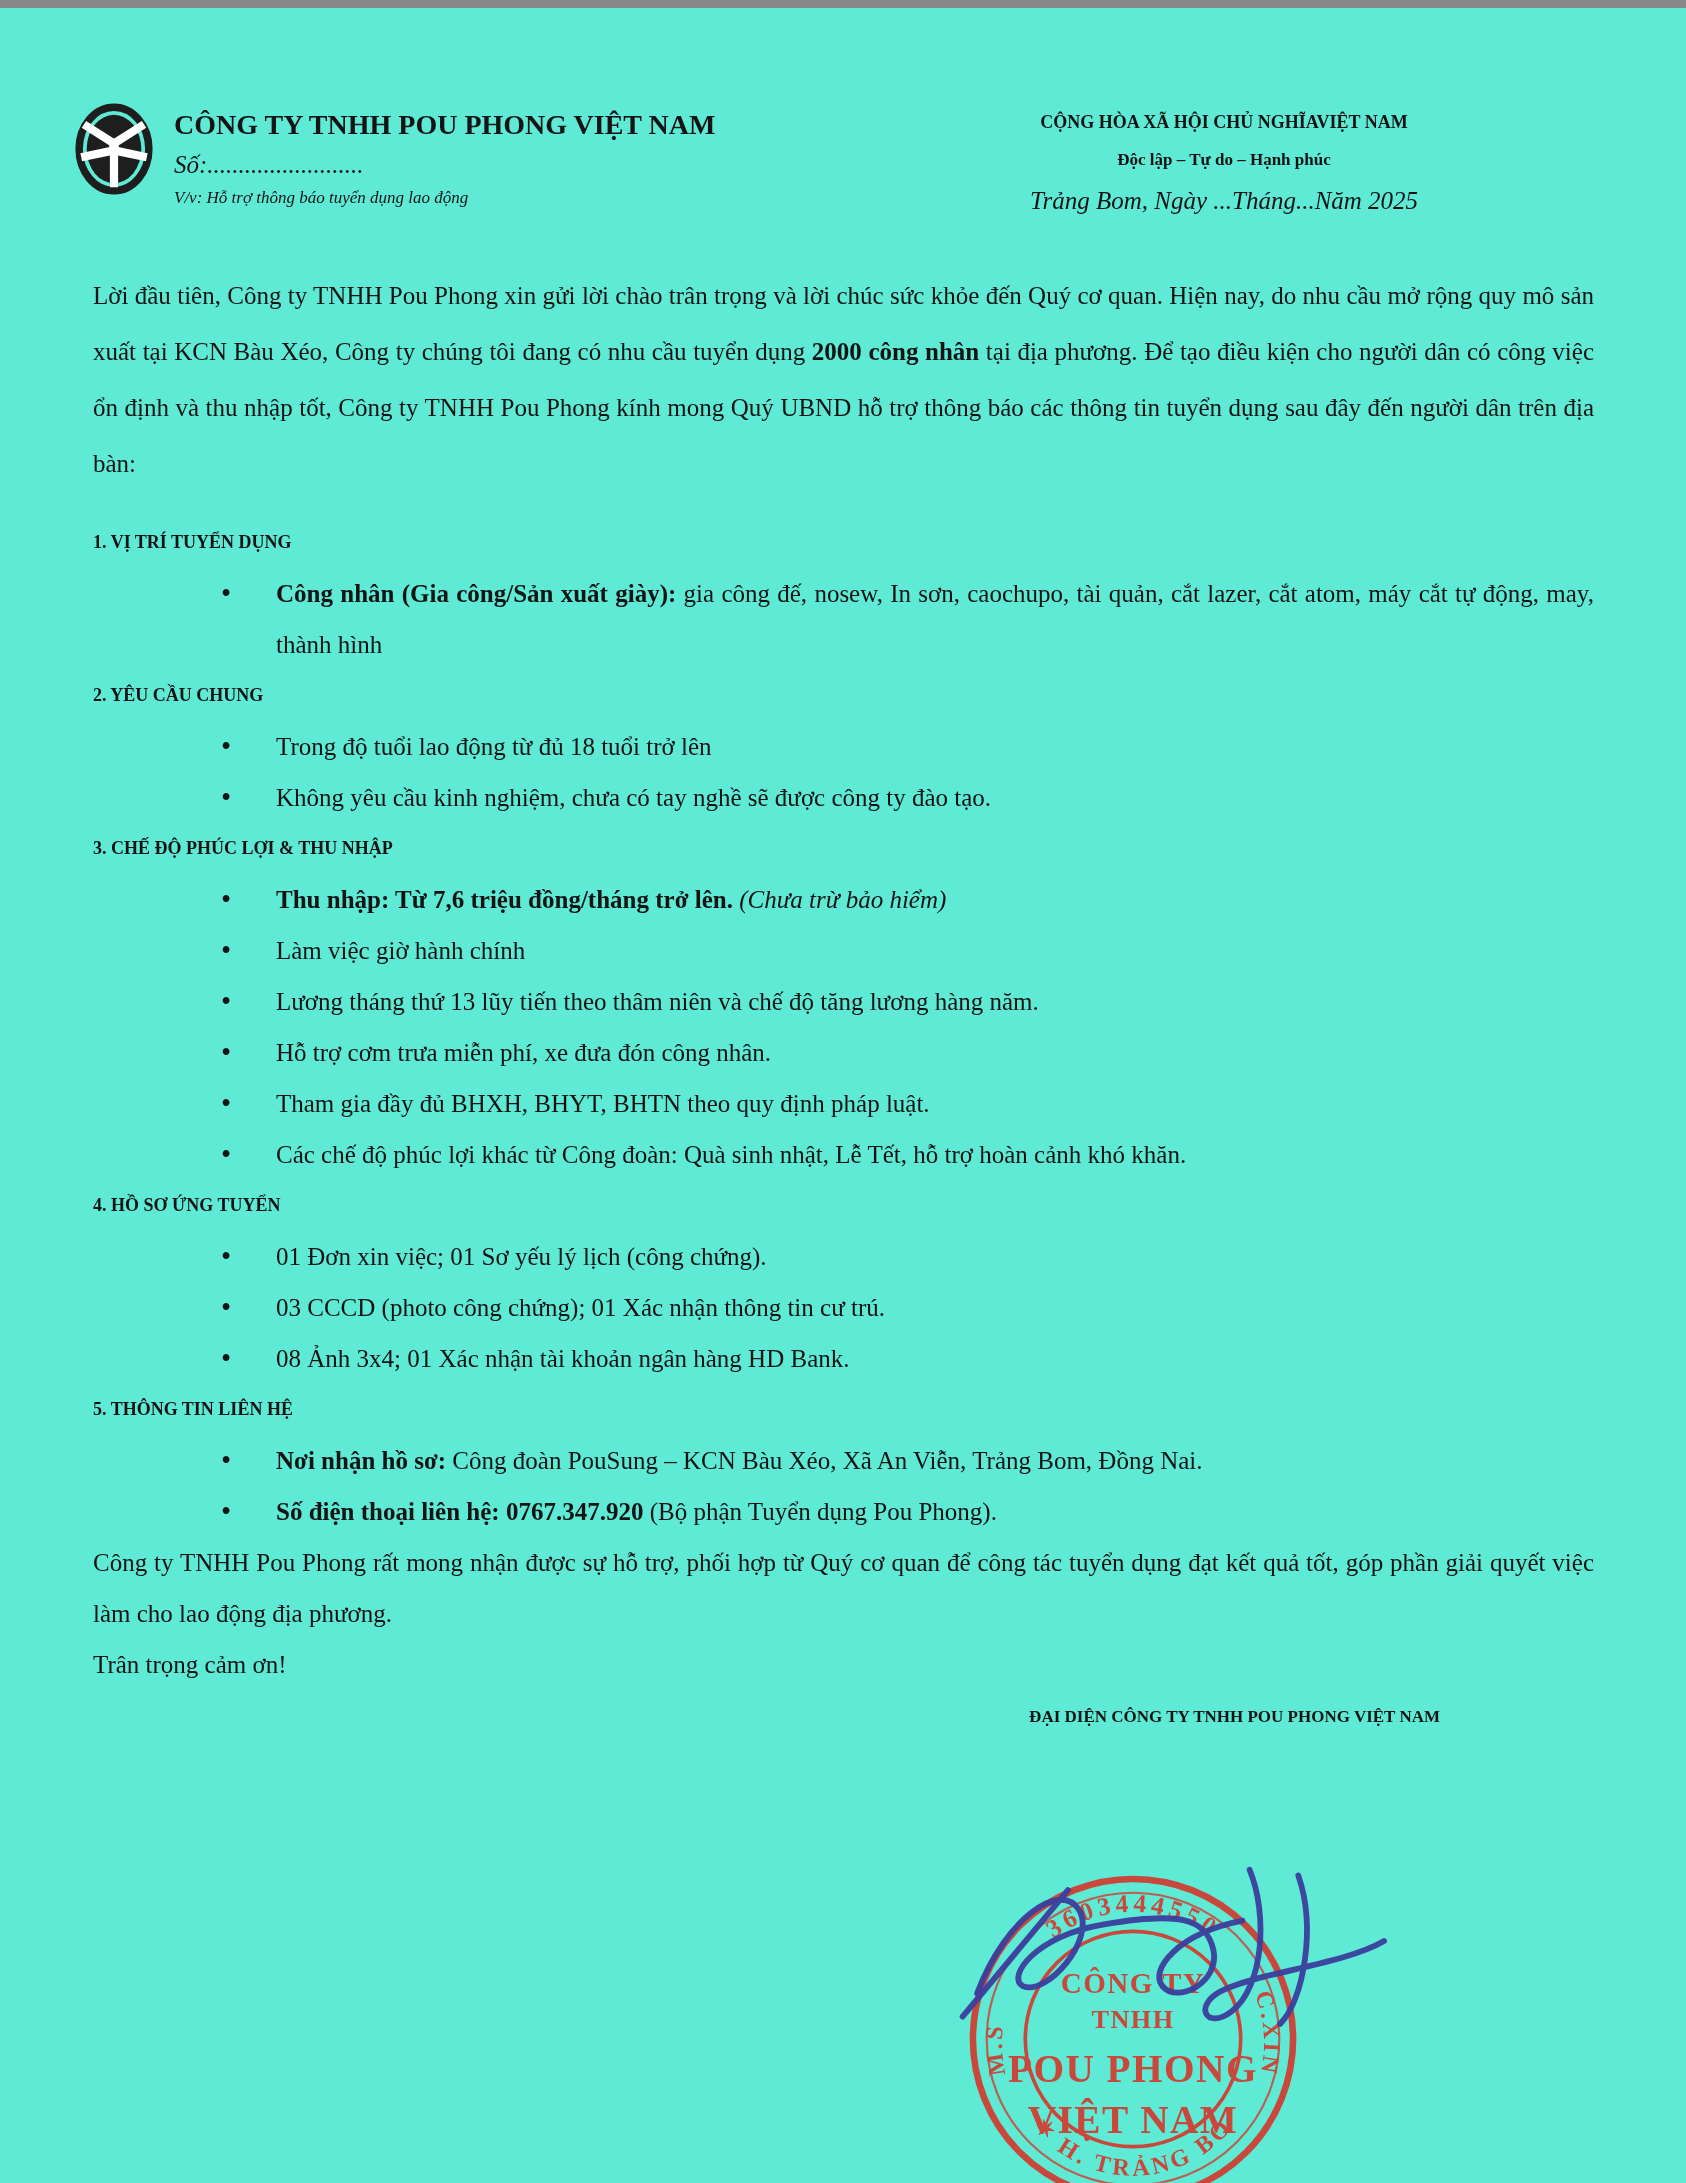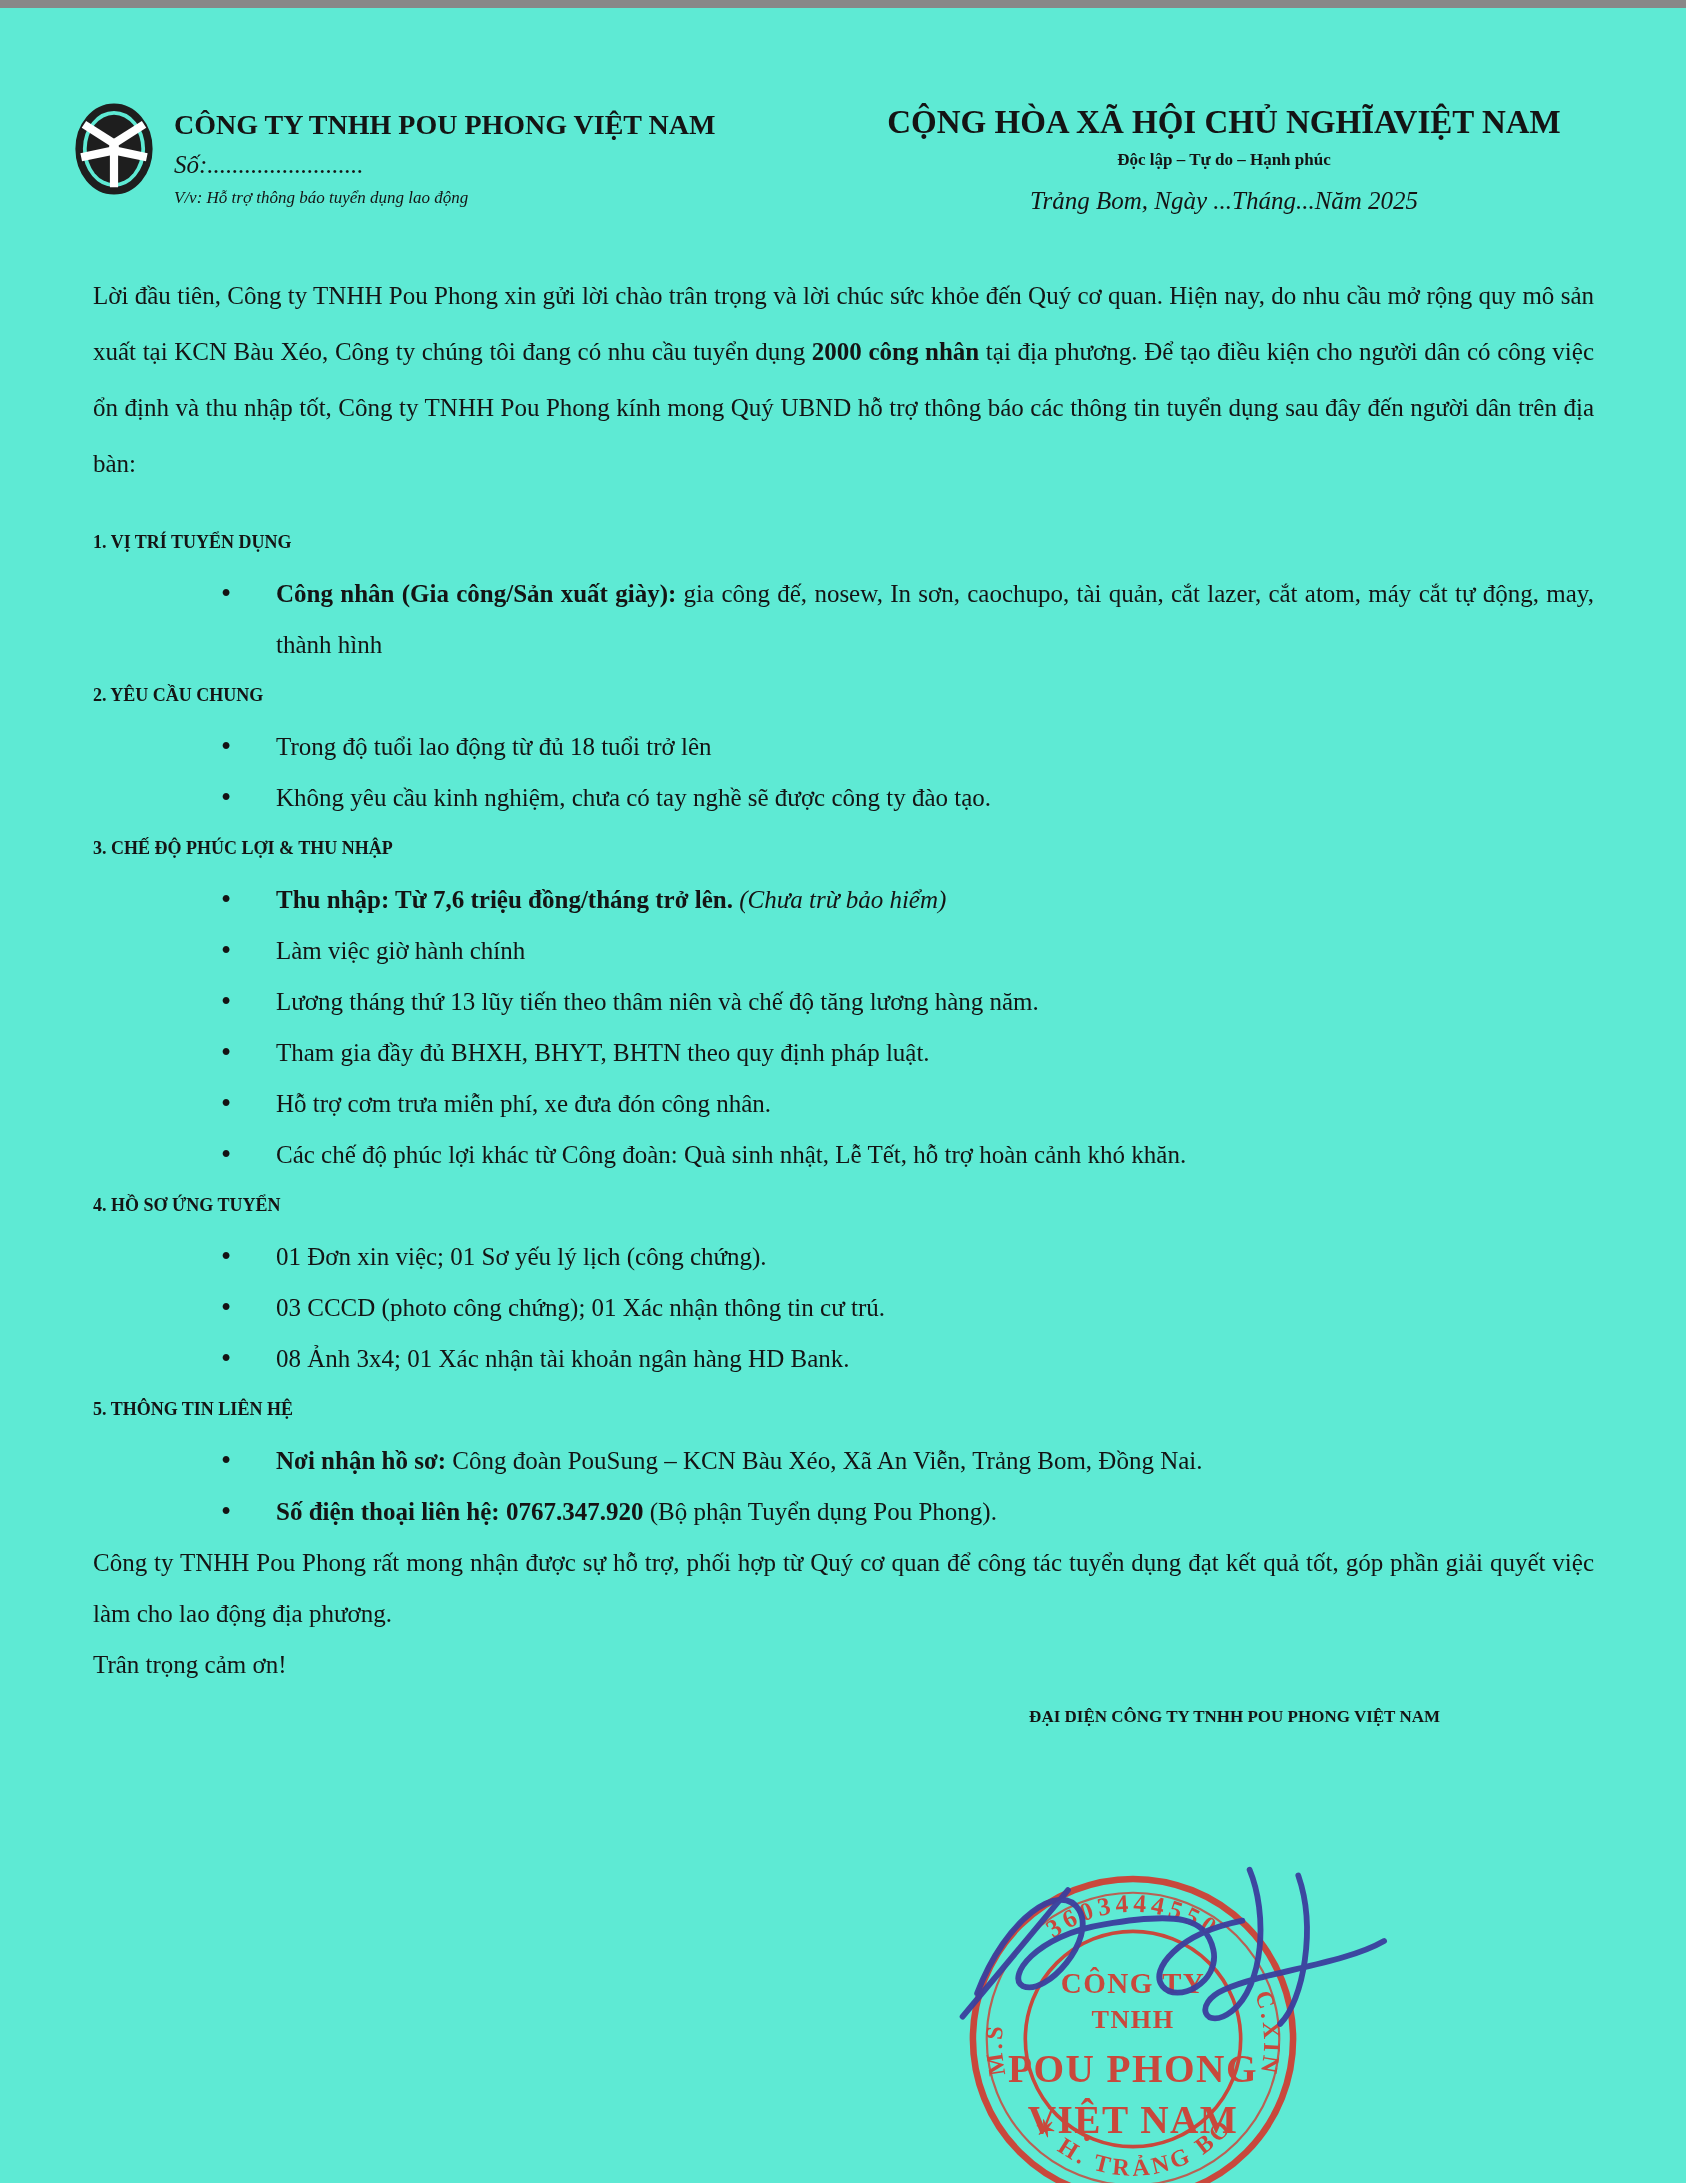--- a/index.html
+++ b/index.html
@@ -11,21 +11,21 @@
   
   .header{display:flex;padding:86px 73px 0 73px;}
   .header-left{display:flex;width:761px;gap:19px;}
   .logo-wrap{width:82px;flex:0 0 82px;padding-top:7.3px;}
   .logo-wrap svg{width:82px;height:96px;}
   .header-left-text{padding-top:14.6px;}
   .company-name{font-weight:bold;font-size:28px;line-height:32px;}
   .ref-no{font-style:italic;font-size:25px;line-height:33px;margin-top:7.3px;}
   .subject{font-style:italic;font-size:17px;line-height:32px;margin-top:1.5px;}
   .header-right{flex:1;text-align:center;padding-top:11.6px;}
-  .national-title{font-weight:bold;font-size:33px;line-height:32px;}
+  .national-title{font-weight:bold;font-size:18px;line-height:32px;}
   .national-motto{font-weight:bold;font-size:17px;line-height:32px;margin-top:6.5px;}
   .place-date{font-style:italic;font-size:25px;line-height:32px;margin-top:8.7px;}
   
   .letter-body{padding:0 93px;font-size:25px;}
   .salutation{margin:61px 0 0 132px;font-weight:bold;font-size:27px;}
   .intro{margin-top:51px;line-height:56px;text-align:justify;}
   .sections{margin-top:16px;line-height:51px;}
   .sec-title{font-weight:bold;font-size:18px;line-height:51px;}
   ul.bullets{margin:0;padding:0;list-style:none;}
   ul.bullets li{position:relative;padding-left:183px;line-height:51px;text-align:justify;}
@@ -91,22 +91,22 @@
       <ul class="bullets">
         <li>Trong độ tuổi lao động từ đủ 18 tuổi trở lên</li>
         <li>Không yêu cầu kinh nghiệm, chưa có tay nghề sẽ được công ty đào tạo.</li>
       </ul>
 
       <div class="sec-title">3. CHẾ ĐỘ PHÚC LỢI &amp; THU NHẬP</div>
       <ul class="bullets">
         <li><b>Thu nhập: Từ 7,6 triệu đồng/tháng trở lên.</b><span class="em"> (Chưa trừ bảo hiểm)</span></li>
         <li>Làm việc giờ hành chính</li>
         <li>Lương tháng thứ 13 lũy tiến theo thâm niên và chế độ tăng lương hàng năm.</li>
+        <li>Hỗ trợ cơm trưa miễn phí, xe đưa đón công nhân.</li>
         <li>Tham gia đầy đủ BHXH, BHYT, BHTN theo quy định pháp luật.</li>
-        <li>Hỗ trợ cơm trưa miễn phí, xe đưa đón công nhân.</li>
         <li>Các chế độ phúc lợi khác từ Công đoàn: Quà sinh nhật, Lễ Tết, hỗ trợ hoàn cảnh khó khăn.</li>
       </ul>
 
       <div class="sec-title">4. HỒ SƠ ỨNG TUYỂN</div>
       <ul class="bullets">
         <li>01 Đơn xin việc; 01 Sơ yếu lý lịch (công chứng).</li>
         <li>03 CCCD (photo công chứng); 01 Xác nhận thông tin cư trú.</li>
         <li>08 Ảnh 3x4; 01 Xác nhận tài khoản ngân hàng HD Bank.</li>
       </ul>
 

